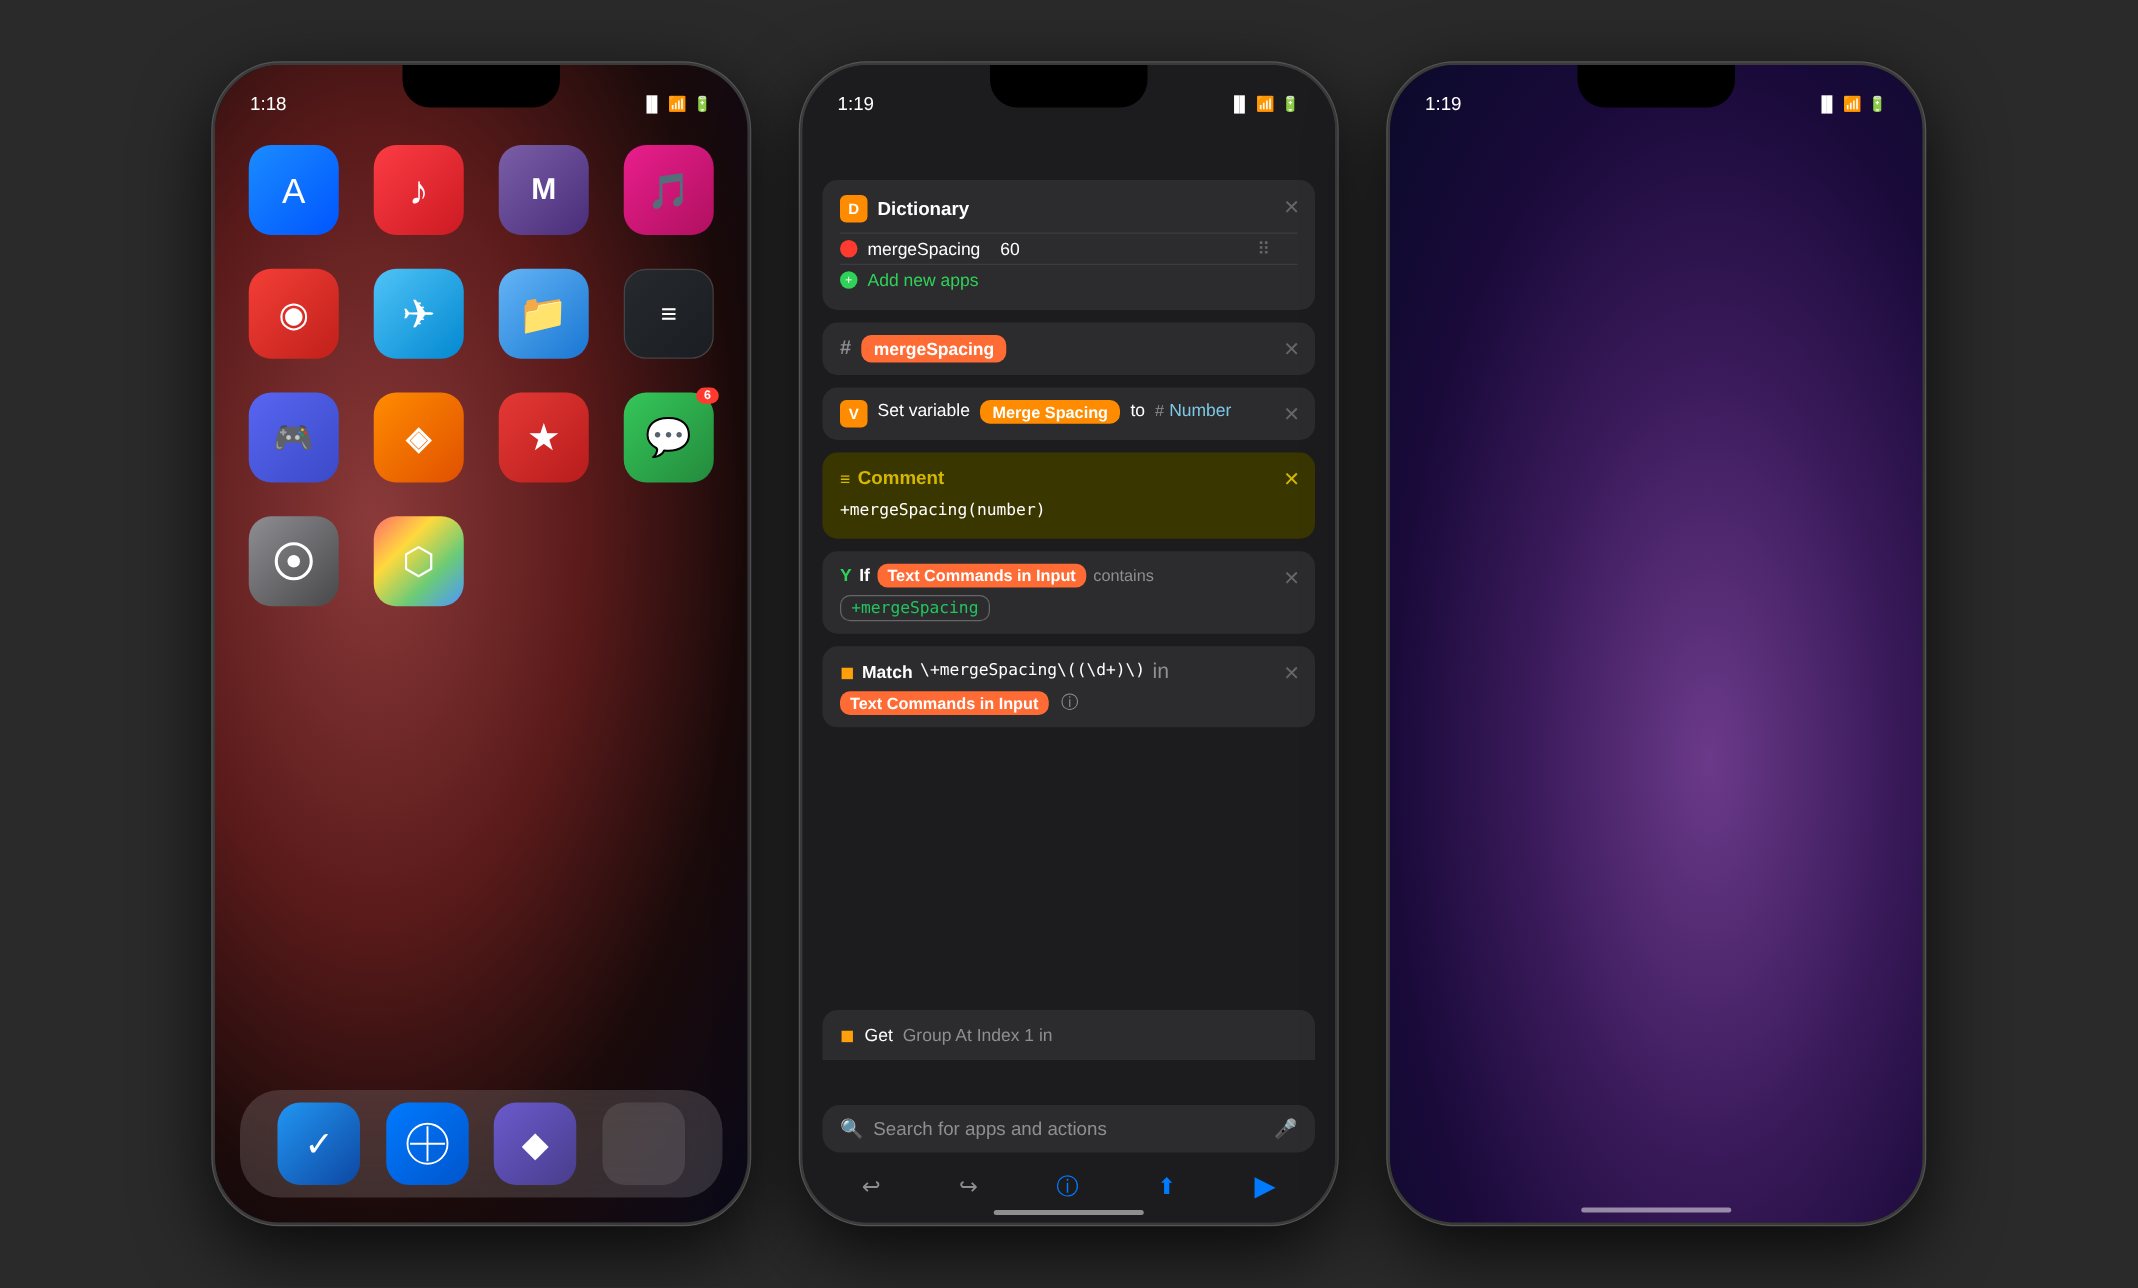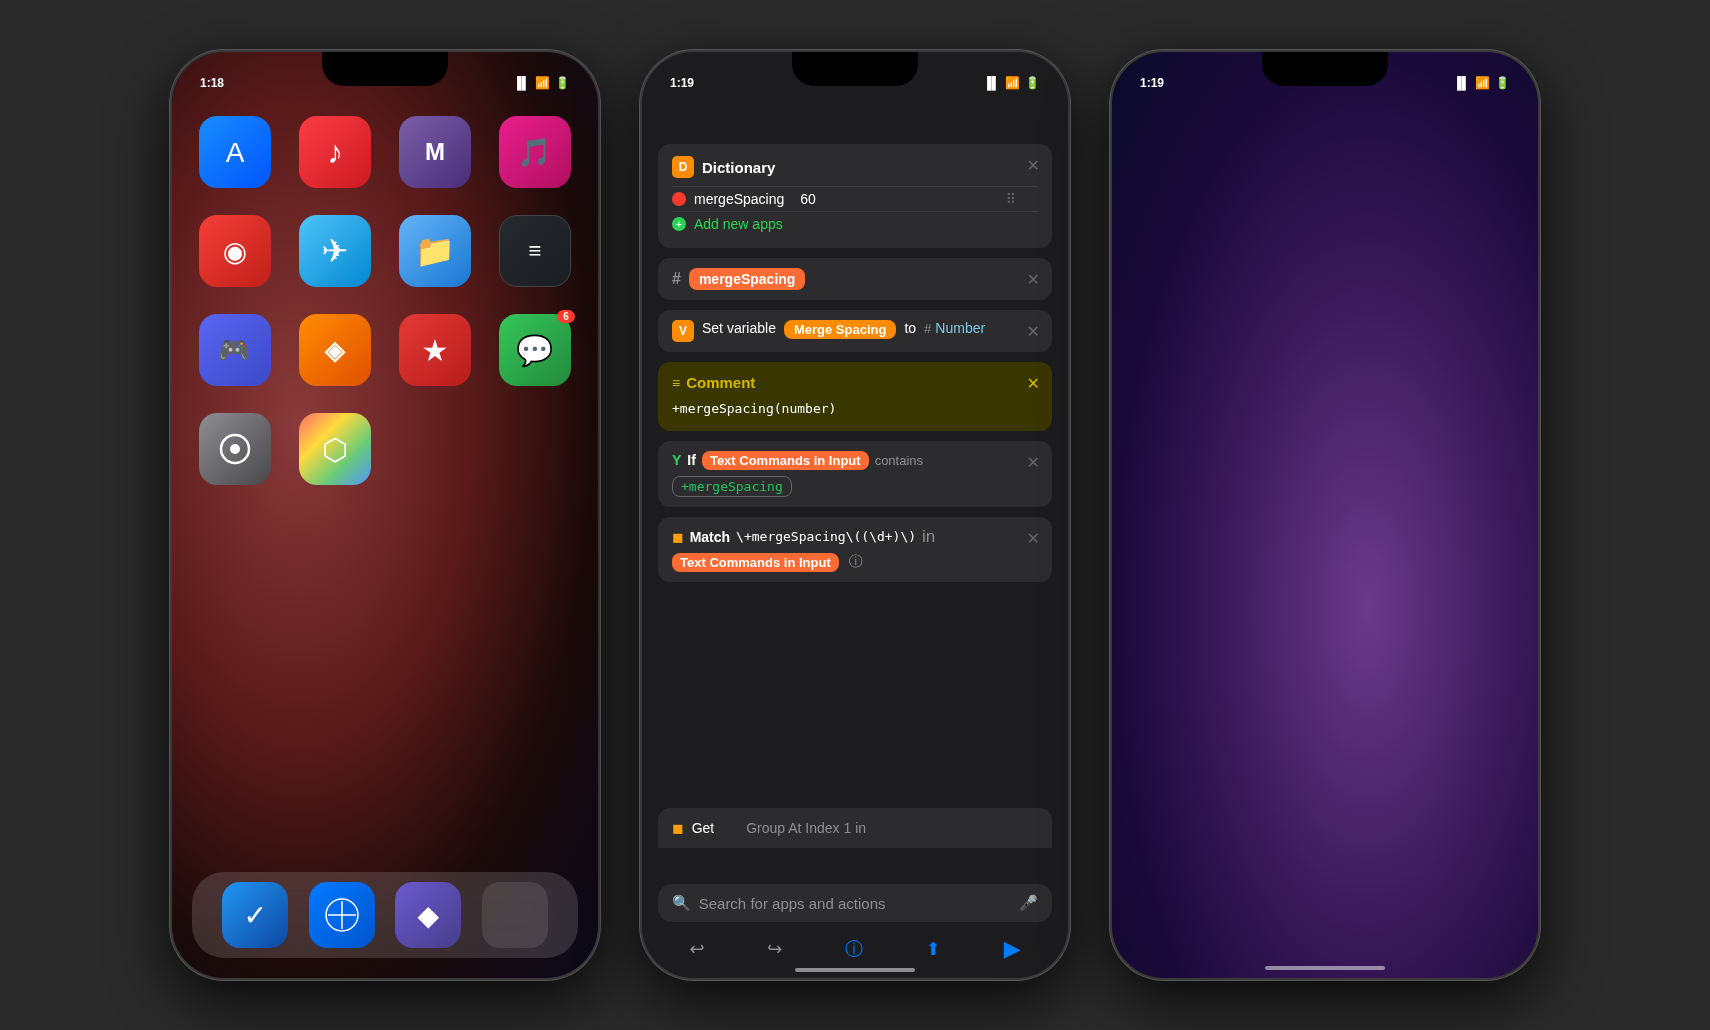--- a/index.html
+++ b/index.html
@@ -48,22 +48,22 @@
     .status-bar {
       display: flex;
       justify-content: space-between;
       align-items: center;
       padding: 14px 28px 0;
       height: 48px;
       position: relative;
       z-index: 10;
     }
     .status-time {
-      font-size: 12px;
-      font-weight: 700;
+      font-size: 15px;
+      font-weight: 400;
       color: #fff;
     }
     .status-icons {
       display: flex;
       gap: 5px;
       align-items: center;
     }
     .status-icons span {
       color: #fff;
       font-size: 12px;
@@ -812,21 +812,21 @@
         <span style="color:#8e8e93;font-size:14px;margin-left:4px;">ⓘ</span>
         <span class="sb-close">✕</span>
       </div>
 
     </div>
 
     <div style="position:absolute;bottom:130px;left:16px;right:16px;">
       <div style="background:#2c2c2e;border-radius:12px 12px 0 0;padding:10px 14px;display:flex;align-items:center;gap:8px;overflow:hidden;height:40px;">
         <span style="color:#ff9f0a;font-size:14px;">◼</span>
         <span style="color:#fff;font-size:14px;">Get</span>
-        <span style="color:#8e8e93;font-size:14px;margin-left:24px;">Group At Index 1 in</span>
+        <span style="color:#8e8e93;font-size:14px;">Group At Index 1 in</span>
       </div>
     </div>
 
     <div class="search-bar">
       <span style="color:#8e8e93;">🔍</span>
       <span>Search for apps and actions</span>
       <span style="margin-left:auto;">🎤</span>
     </div>
 
     <div class="bottom-toolbar">

